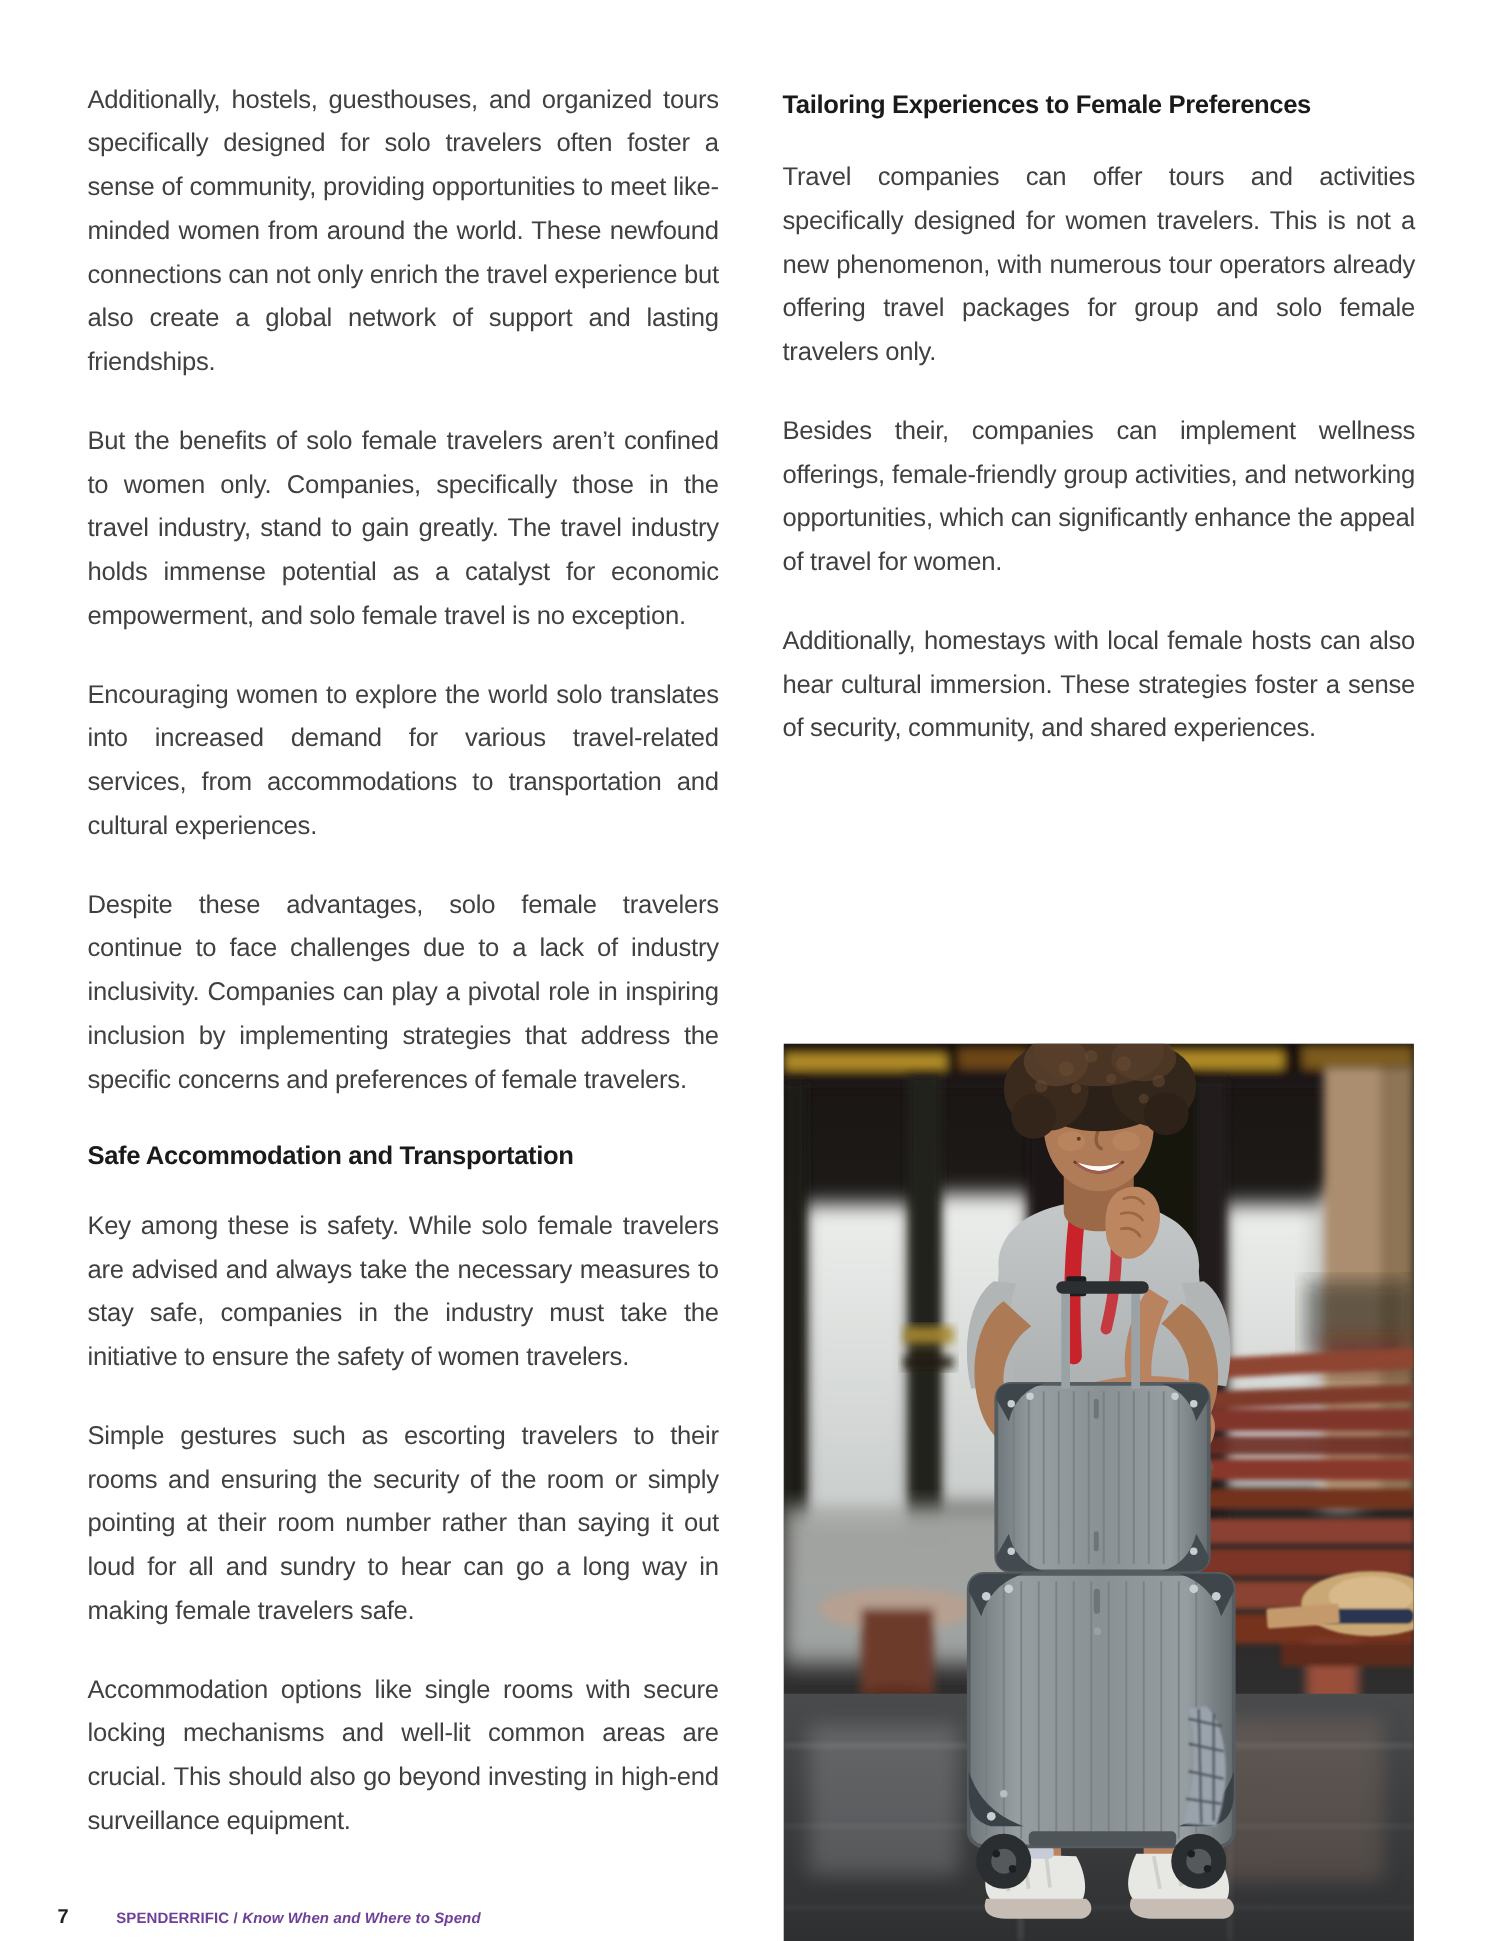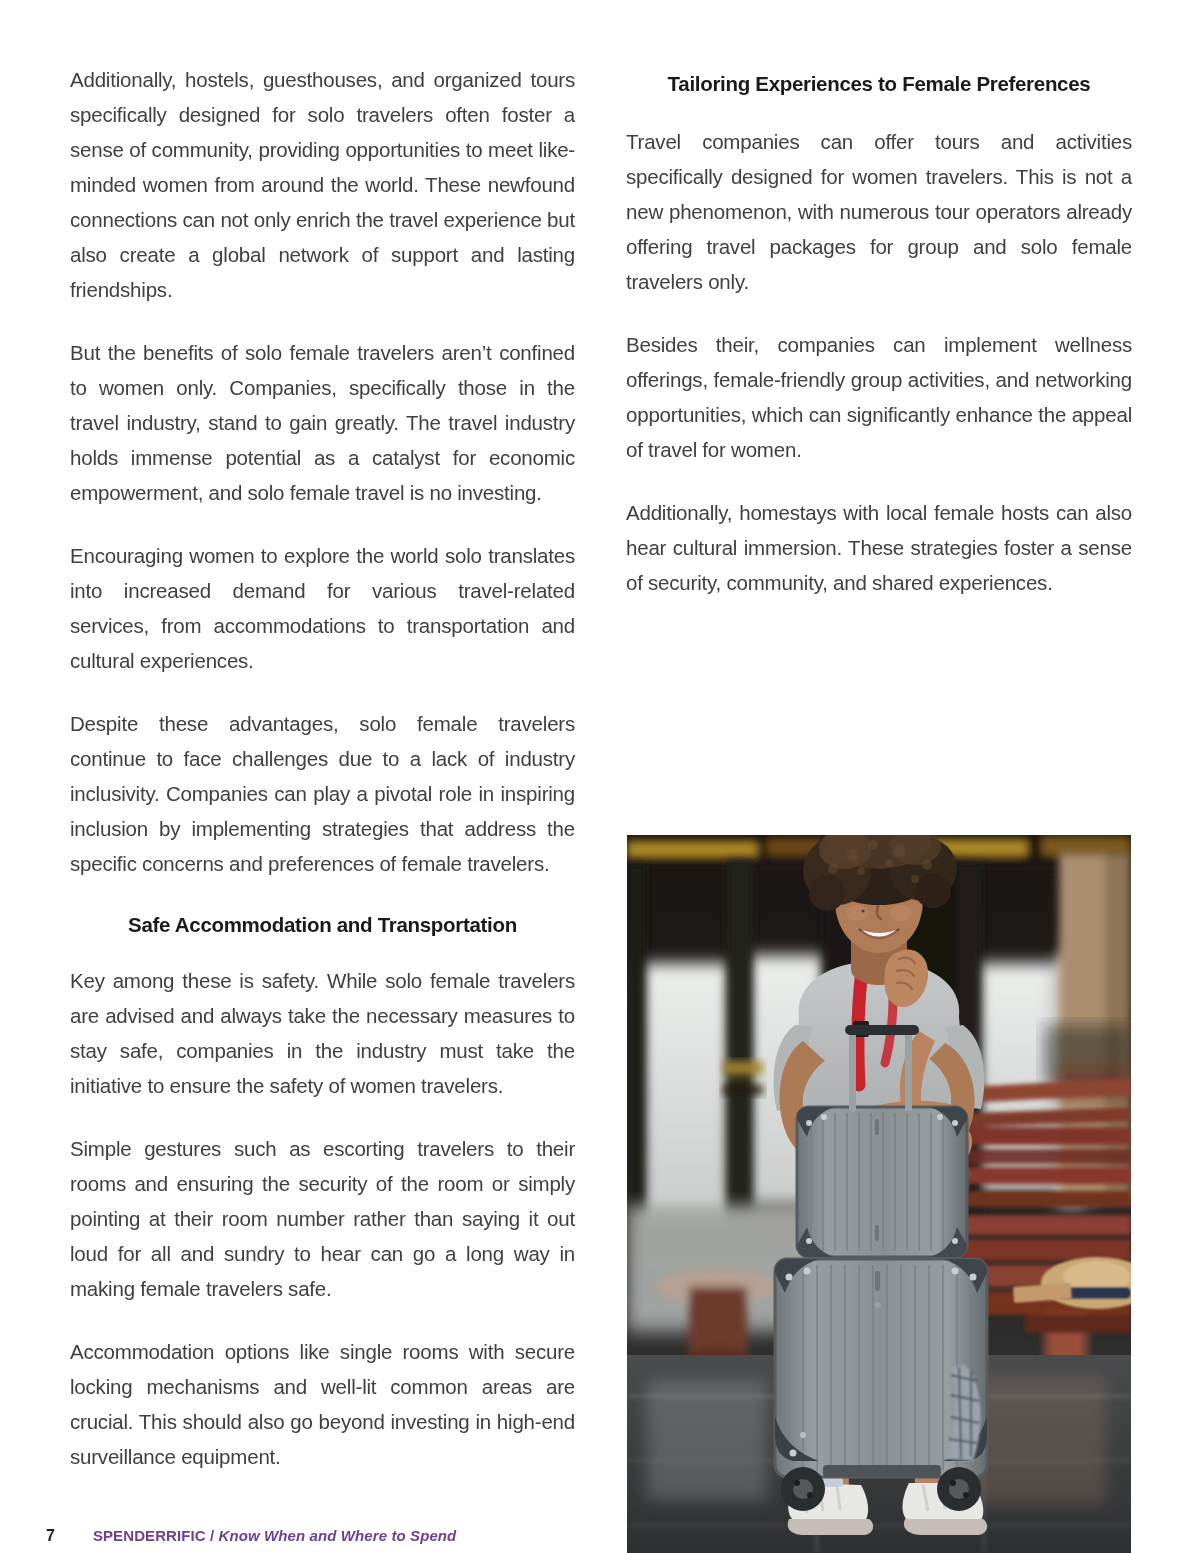--- a/index.html
+++ b/index.html
@@ -47,21 +47,21 @@
   }
   p.body-text:last-child { margin-bottom: 0; }
 
   h2.section-heading {
     margin: 4px 0 22px 0;
     font-size: 20.5px;
     line-height: 32px;
     font-weight: bold;
     color: #1a1a1a;
     letter-spacing: -0.015em;
-    text-align: center;
+    text-align: left;
   }
   .col-right h2.section-heading {
     margin: 6px 0 24px 0;
   }
 
   
   .footer {
     position: absolute;
     left: 46px;
     top: 1497px;
@@ -69,21 +69,21 @@
     align-items: baseline;
     gap: 38px;
   }
   .footer-page-number {
     font-size: 16px;
     font-weight: bold;
     color: #231f20;
     letter-spacing: 0;
   }
   .footer-brand {
-    font-size: 15px;
+    font-size: 12px;
     font-weight: bold;
     color: #6d3f96;
     letter-spacing: 0.1px;
     margin-top: 30px;
   }
   .footer-brand .brand-italic { font-style: italic; font-weight: bold; }
 
   
   .photo {
     position: absolute;
@@ -98,21 +98,21 @@
 </style>
 </head>
 <body>
 
 <div class="page">
 
   <div class="columns">
 
     <div class="col col-left">
       <p class="body-text">Additionally, hostels, guesthouses, and organized tours specifically designed for solo travelers often foster a sense of community, providing opportunities to meet like-minded women from around the world. These newfound connections can not only enrich the travel experience but also create a global network of support and lasting friendships.</p>
-      <p class="body-text">But the benefits of solo female travelers aren’t confined to women only. Companies, specifically those in the travel industry, stand to gain greatly. The travel industry holds immense potential as a catalyst for economic empowerment, and solo female travel is no investing.</p>
+      <p class="body-text">But the benefits of solo female travelers aren’t confined to women only. Companies, specifically those in the travel industry, stand to gain greatly. The travel industry holds immense potential as a catalyst for economic empowerment, and solo female travel is no exception.</p>
       <p class="body-text">Encouraging women to explore the world solo translates into increased demand for various travel-related services, from accommodations to transportation and cultural experiences.</p>
       <p class="body-text">Despite these advantages, solo female travelers continue to face challenges due to a lack of industry inclusivity. Companies can play a pivotal role in inspiring inclusion by implementing strategies that address the specific concerns and preferences of female travelers.</p>
       <h2 class="section-heading">Safe Accommodation and Transportation</h2>
       <p class="body-text">Key among these is safety. While solo female travelers are advised and always take the necessary measures to stay safe, companies in the industry must take the initiative to ensure the safety of women travelers.</p>
       <p class="body-text">Simple gestures such as escorting travelers to their rooms and ensuring the security of the room or simply pointing at their room number rather than saying it out loud for all and sundry to hear can go a long way in making female travelers safe.</p>
       <p class="body-text">Accommodation options like single rooms with secure locking mechanisms and well-lit common areas are crucial. This should also go beyond investing in high-end surveillance equipment.</p>
     </div>
 
     <div class="col col-right">
       <h2 class="section-heading">Tailoring Experiences to Female Preferences</h2>

